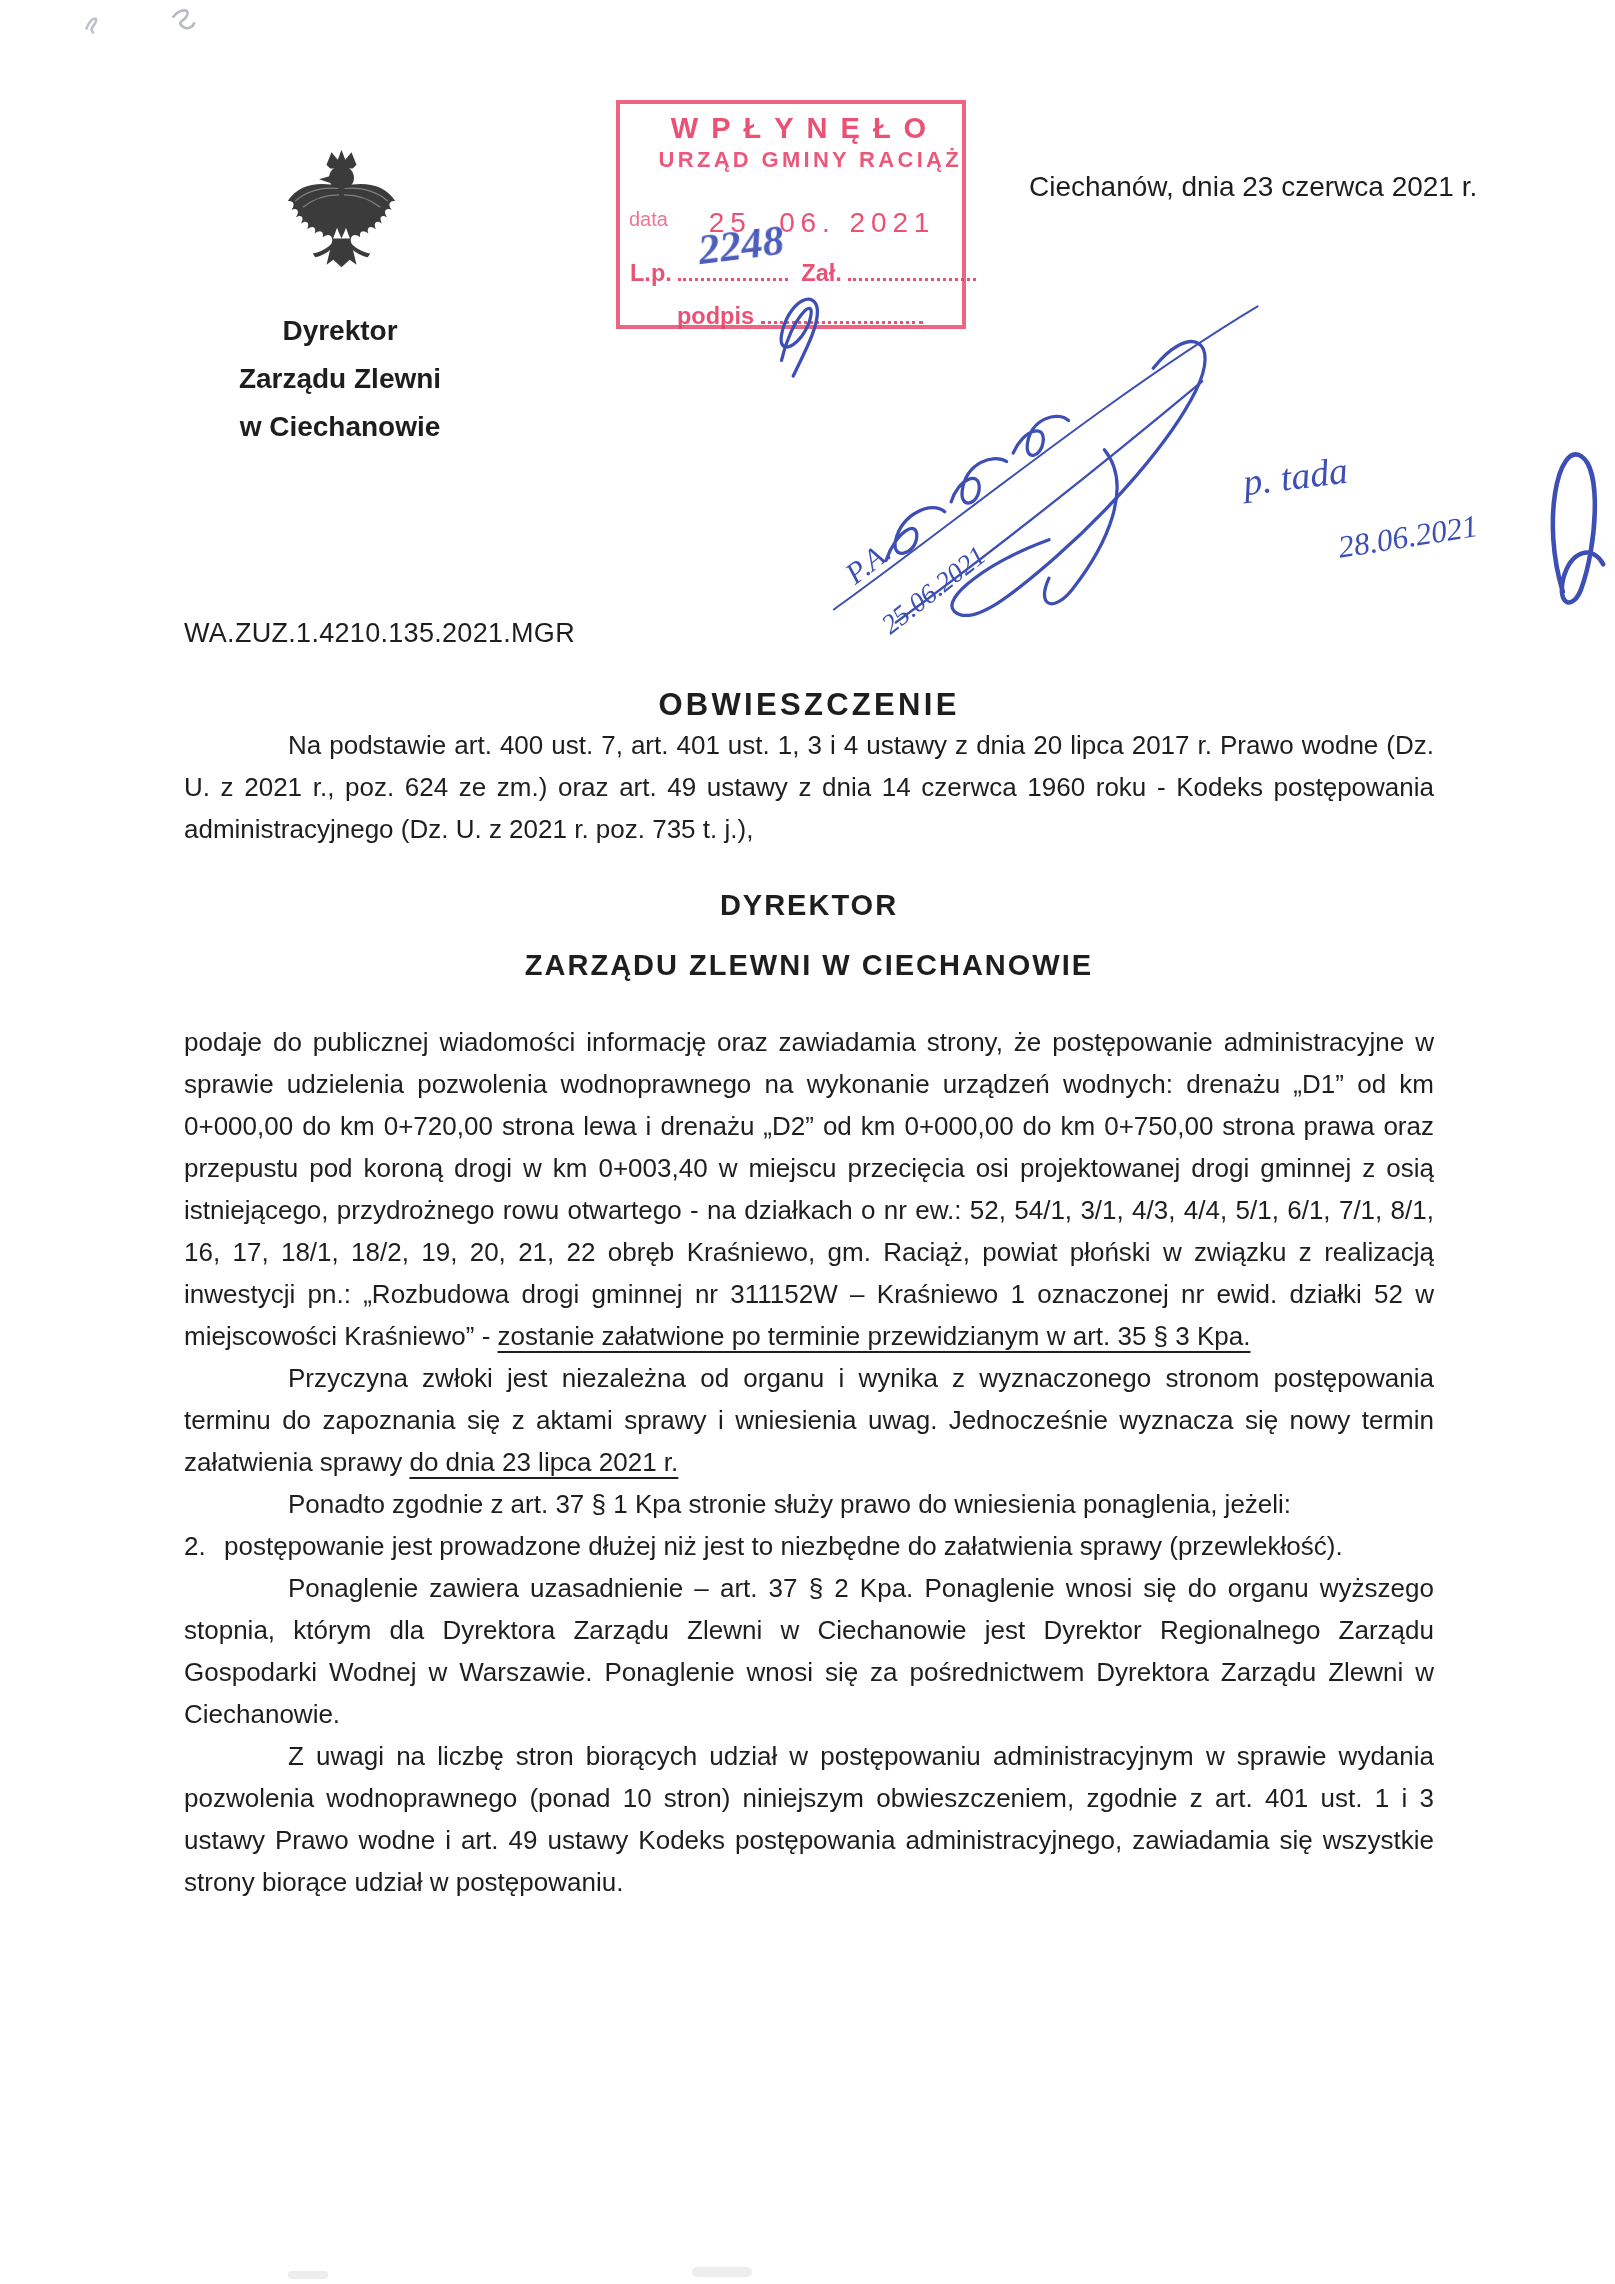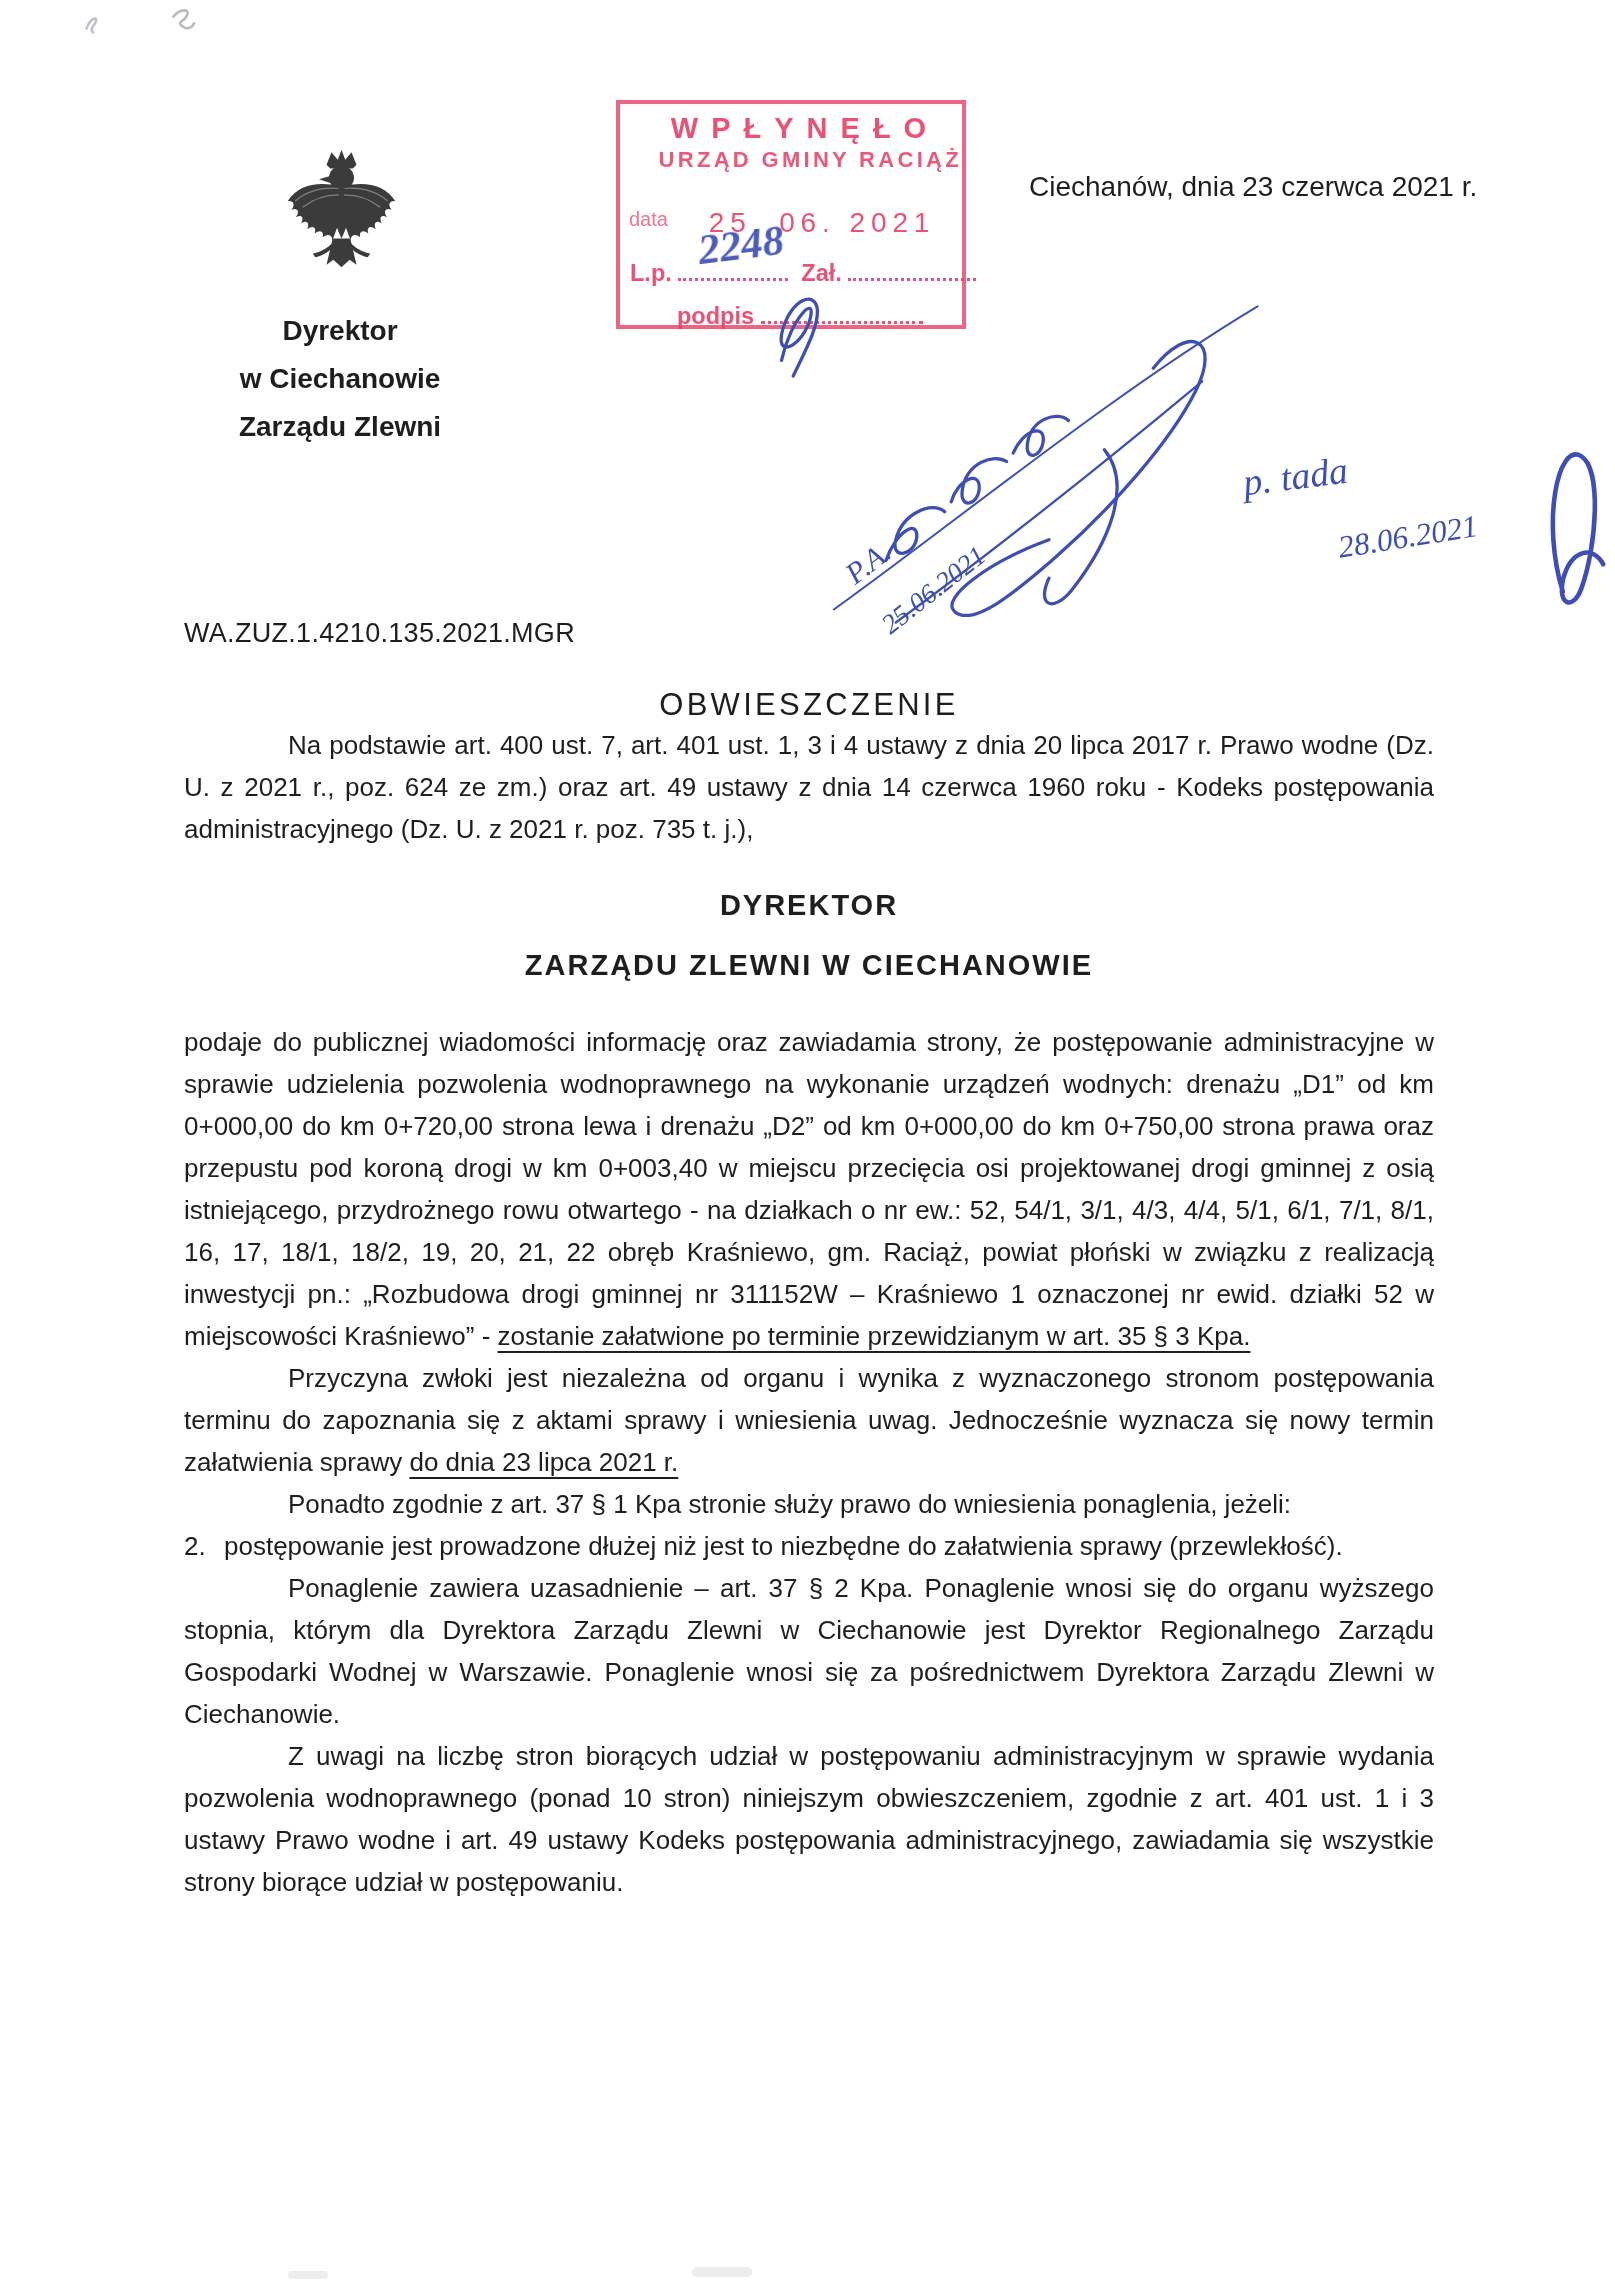--- a/index.html
+++ b/index.html
@@ -46,21 +46,21 @@
   .sig-left{left:798px;top:254px;width:515px;height:385px;}
   .sig-right{left:1224px;top:396px;width:391px;height:222px;}
   .ink-text{fill:#3d4fb5;font-family:"Liberation Serif",serif;font-style:italic;}
 
   
   .doc{
     position:absolute;left:184px;top:686px;width:1250px;
     font-size:26px;line-height:42px;text-align:justify;
   }
   .doc p{margin:0;}
-  .doc-title{text-align:center;font-weight:400;font-size:31px;letter-spacing:3.3px;margin:0 0 56px 0;line-height:38px;}
+  .doc-title{text-align:center;font-weight:700;font-size:31px;letter-spacing:3.3px;margin:0 0 56px 0;line-height:38px;}
   .indent{text-indent:104px;}
   .h-center{text-align:center;font-weight:700;font-size:29px;letter-spacing:2px;line-height:42px;}
   .h1{margin-top:34px !important;}
   .h2{margin-top:18px !important;}
   .p-main{margin-top:35px !important;}
   .u{text-decoration:underline;text-decoration-thickness:2px;text-underline-offset:5.9px;}
   .li{padding-left:40px;text-indent:-40px;}
   .li .num{display:inline-block;width:40px;text-indent:0;}
 </style>
 </head>
@@ -91,22 +91,22 @@
       <path d="M96,76 C75,76 55,82 38,96"></path>
       <path d="M105,66 C130,64 155,70 174,86"></path>
       <path d="M104,76 C125,76 145,82 162,96"></path>
     </g>
   </svg>
 </div>
 
 <div class="abs org-block">
   <div class="officer-block">
     <div class="line">Dyrektor</div>
+    <div class="line">Zarządu Zlewni</div>
     <div class="line">w Ciechanowie</div>
-    <div class="line">Zarządu Zlewni</div>
   </div>
 </div>
 
 <div class="abs stamp">
   <div class="stamp-l1">WPŁYNĘŁO</div>
   <div class="stamp-l2">URZĄD GMINY RACIĄŻ</div>
   <div class="stamp-date-row">
     <span class="stamp-date-label">data</span>
     <span class="stamp-date-value">25. 06. 2021</span>
   </div>

